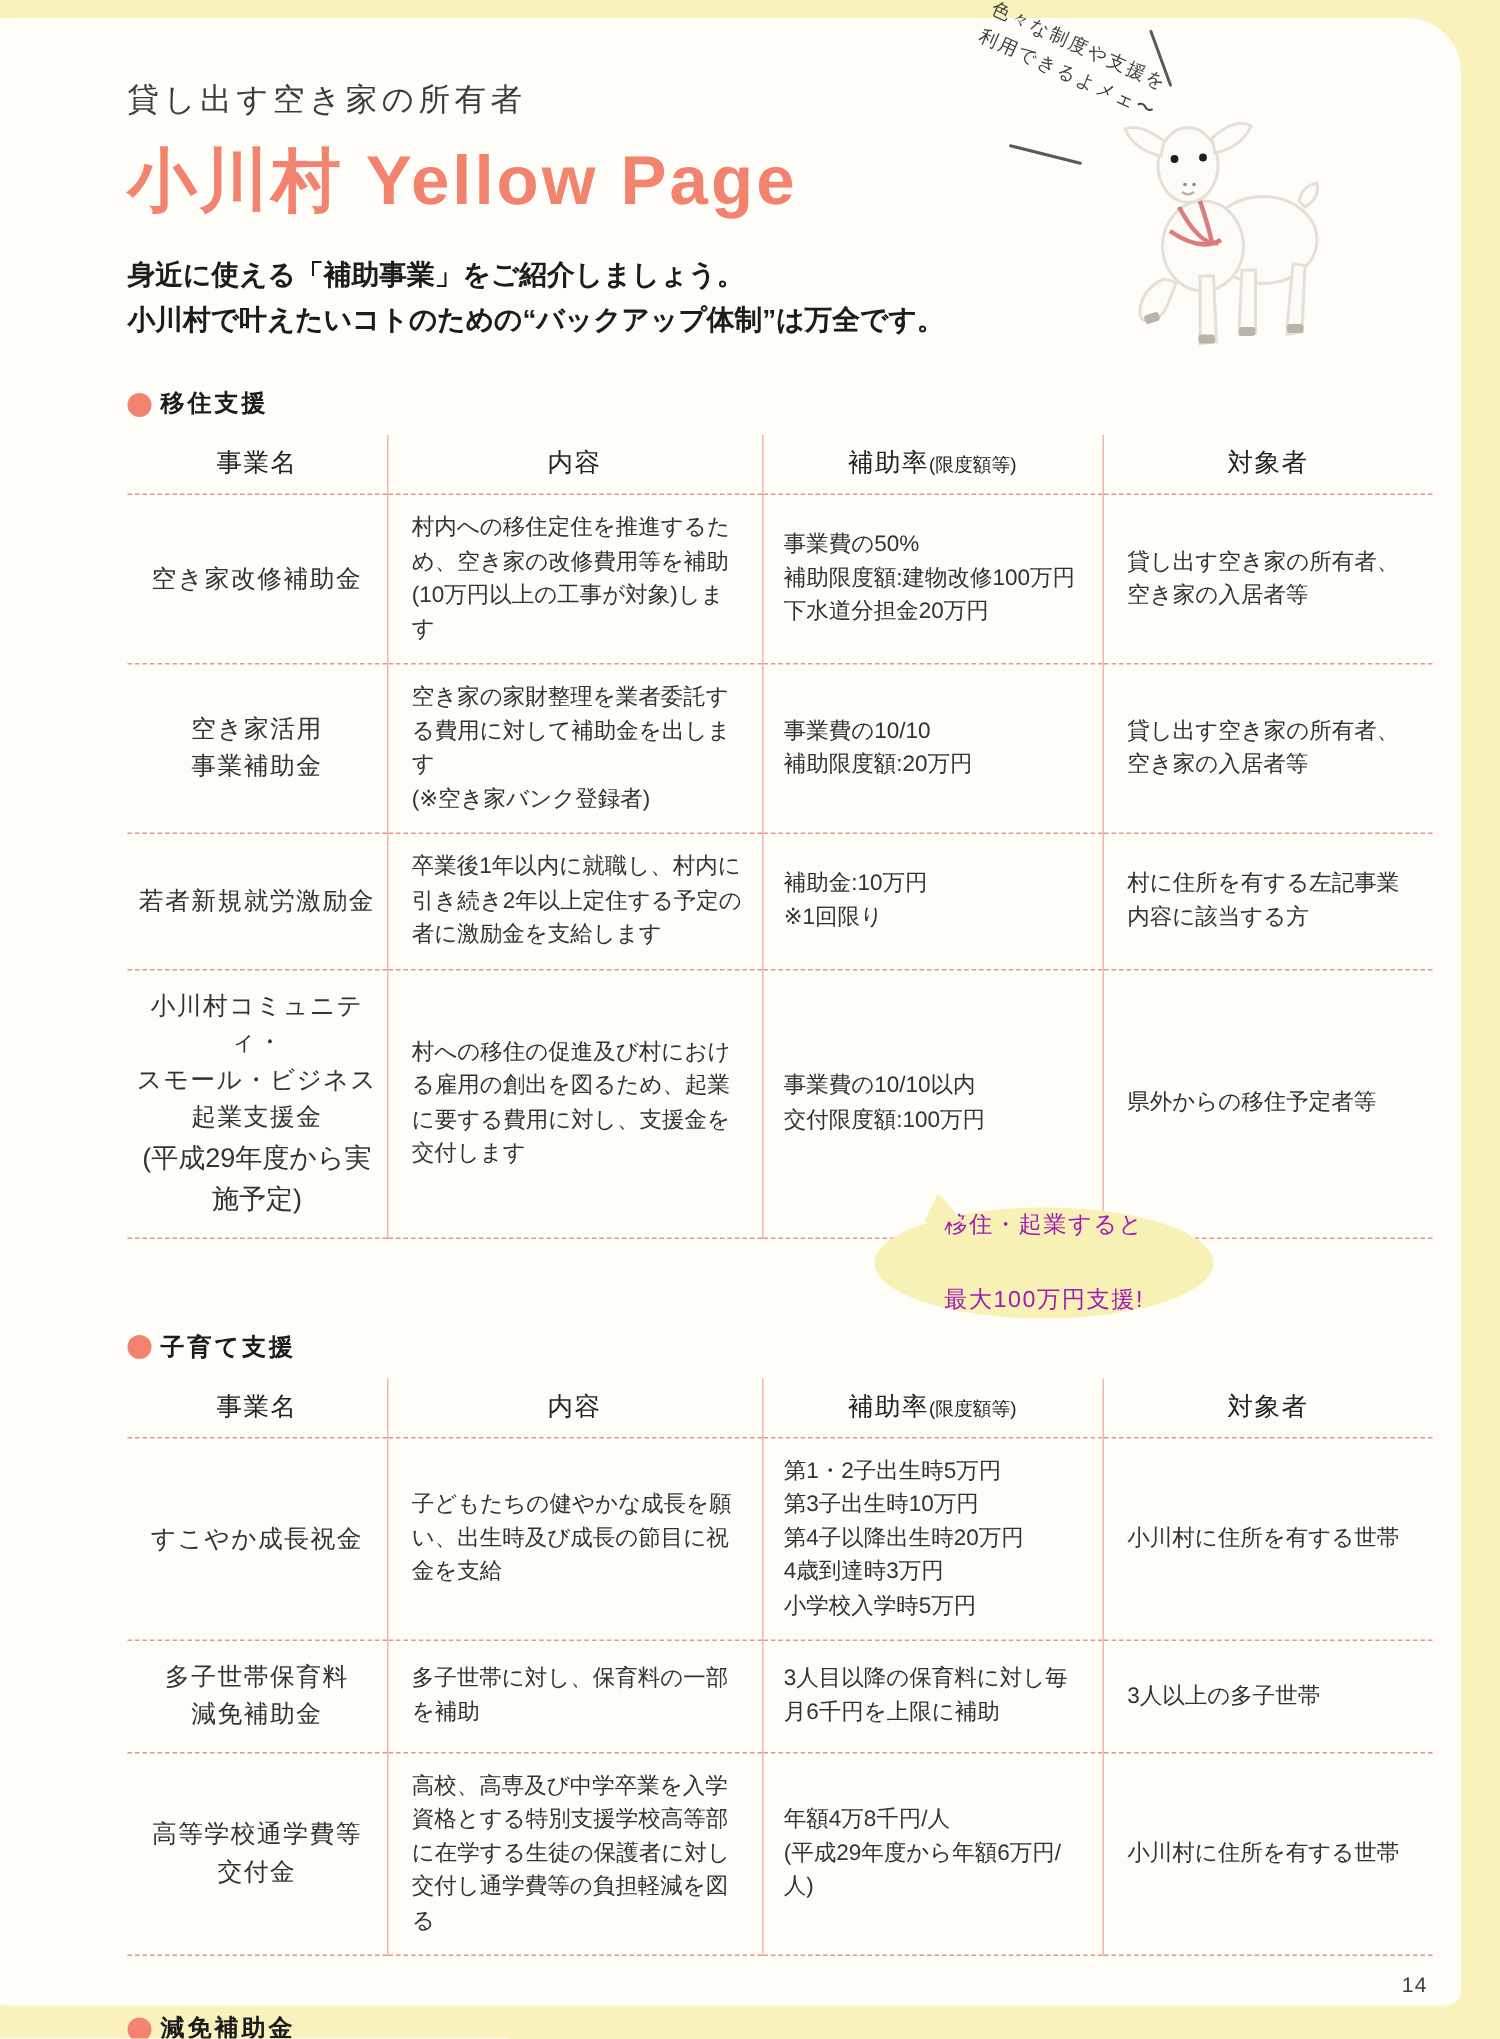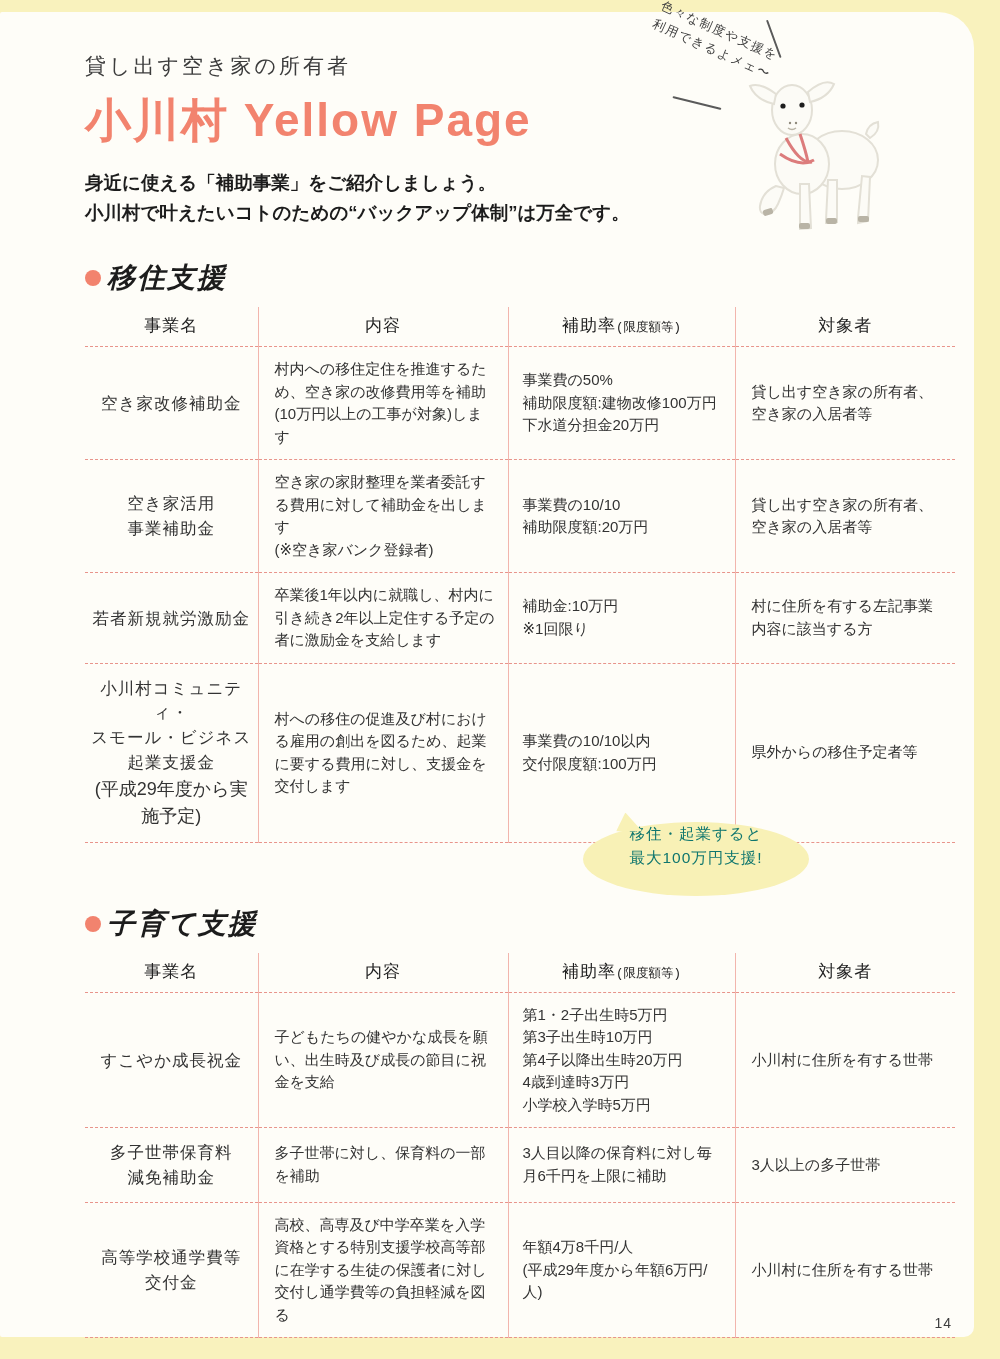--- a/index.html
+++ b/index.html
@@ -42,44 +42,44 @@
   .stroke-a{width:40px;left:124px;top:26px;transform:rotate(70deg);}
   .stroke-b{width:50px;left:42px;top:90px;transform:rotate(14deg);}
   .goat-svg{position:absolute;left:100px;top:56px;}
   
   .content{padding:32px 45px 0 85px;position:relative;z-index:2;}
   .support-section{position:relative;}
   .sec-0{margin-bottom:62px;}
   .sec-1{margin-bottom:38px;margin-top:20px;}
   .sec-head{display:flex;align-items:center;margin-bottom:10px;}
   .dot{width:16px;height:16px;border-radius:50%;background:var(--accent);margin-right:6px;flex:none;}
-  .sec-title{font-size:28px;font-weight:bold;letter-spacing:2px;color:#1c1c1c;font-style:italic;}
+  .sec-title{font-size:16px;font-weight:bold;letter-spacing:2px;color:#1c1c1c;}
   table.subsidy-table{width:870px;border-collapse:collapse;table-layout:fixed;}
   col.c1{width:173px;}col.c2{width:250px;}col.c3{width:227px;}col.c4{width:220px;}
   th,td{border-bottom:1.5px dashed var(--line-dash);}
   th:not(:last-child),td:not(:last-child){border-right:1px solid var(--line-solid);}
   th{
     font-weight:normal;font-size:17px;letter-spacing:1px;color:#222;
-    padding:7px 4px 9px;text-align:center;vertical-align:middle;font-family:Liberation Mono, monospace;
+    padding:7px 4px 9px;text-align:center;vertical-align:middle;
   }
   .rate-sub{font-size:12.5px;letter-spacing:0;}
   td{font-size:15px;line-height:1.5;vertical-align:middle;color:#333;}
   .cell-name{text-align:center;padding:12px 6px;}
   .pname{font-size:16.5px;letter-spacing:1px;white-space:pre-line;}
   .pnote{font-size:18px;letter-spacing:0;margin-top:1px;}
   .pnote:empty{display:none;}
   .cell-content{padding:11px 12px 11px 16px;white-space:pre-line;}
   .cell-rate{padding:11px 8px 11px 14px;white-space:pre-line;}
   .cell-target{padding:11px 8px 11px 16px;white-space:pre-line;}
   
   .callout{
     position:absolute;left:498px;bottom:-53px;width:226px;height:74px;
     background:var(--callout-bg);border-radius:50%;
-    display:flex;flex-direction:column;align-items:center;justify-content:flex-start;
-    z-index:3;color:#0f766e;font-size:15.5px;line-height:1.55;letter-spacing:1px;
+    display:flex;flex-direction:column;align-items:center;justify-content:space-between;
+    z-index:3;color:#a21caf;font-size:15.5px;line-height:1.55;letter-spacing:1px;
   }
   .callout::before{
     content:"";position:absolute;top:-9px;left:34px;width:26px;height:20px;
     background:var(--callout-bg);
     clip-path:polygon(28% 0,100% 85%,0 100%);
     transform:rotate(6deg);
   }
   
   .pagenum{position:absolute;right:22px;bottom:6px;font-size:14px;color:#3e3e3e;letter-spacing:1px;}
 </style>

